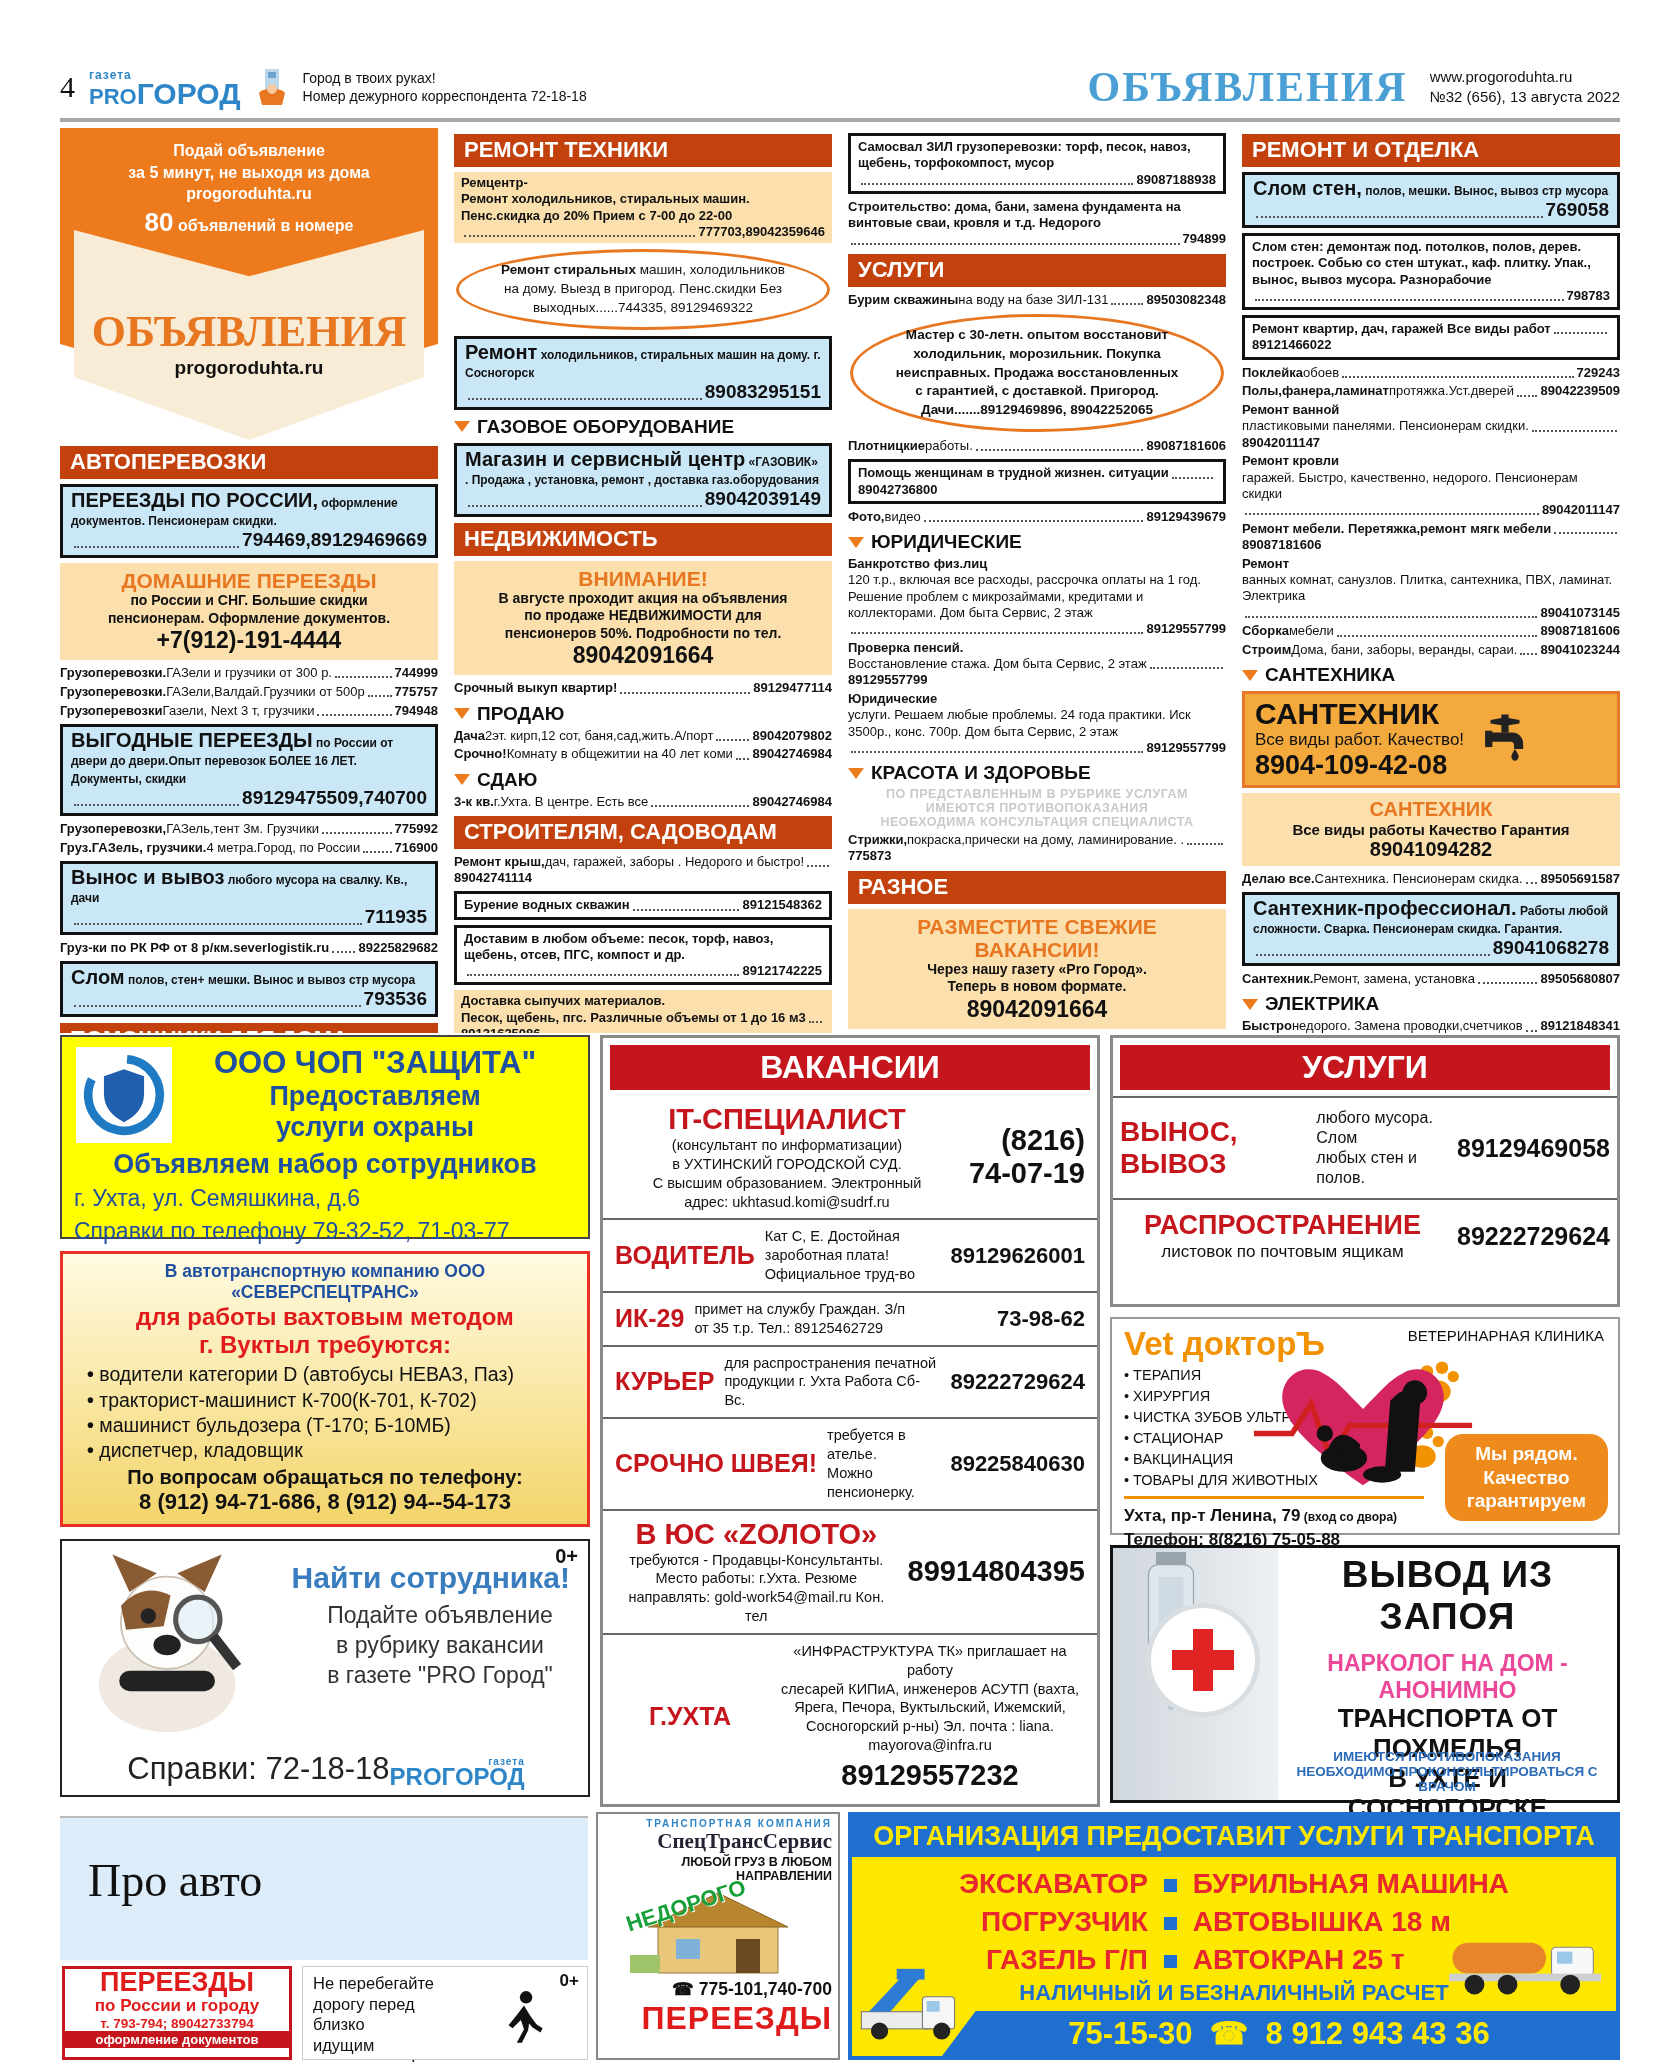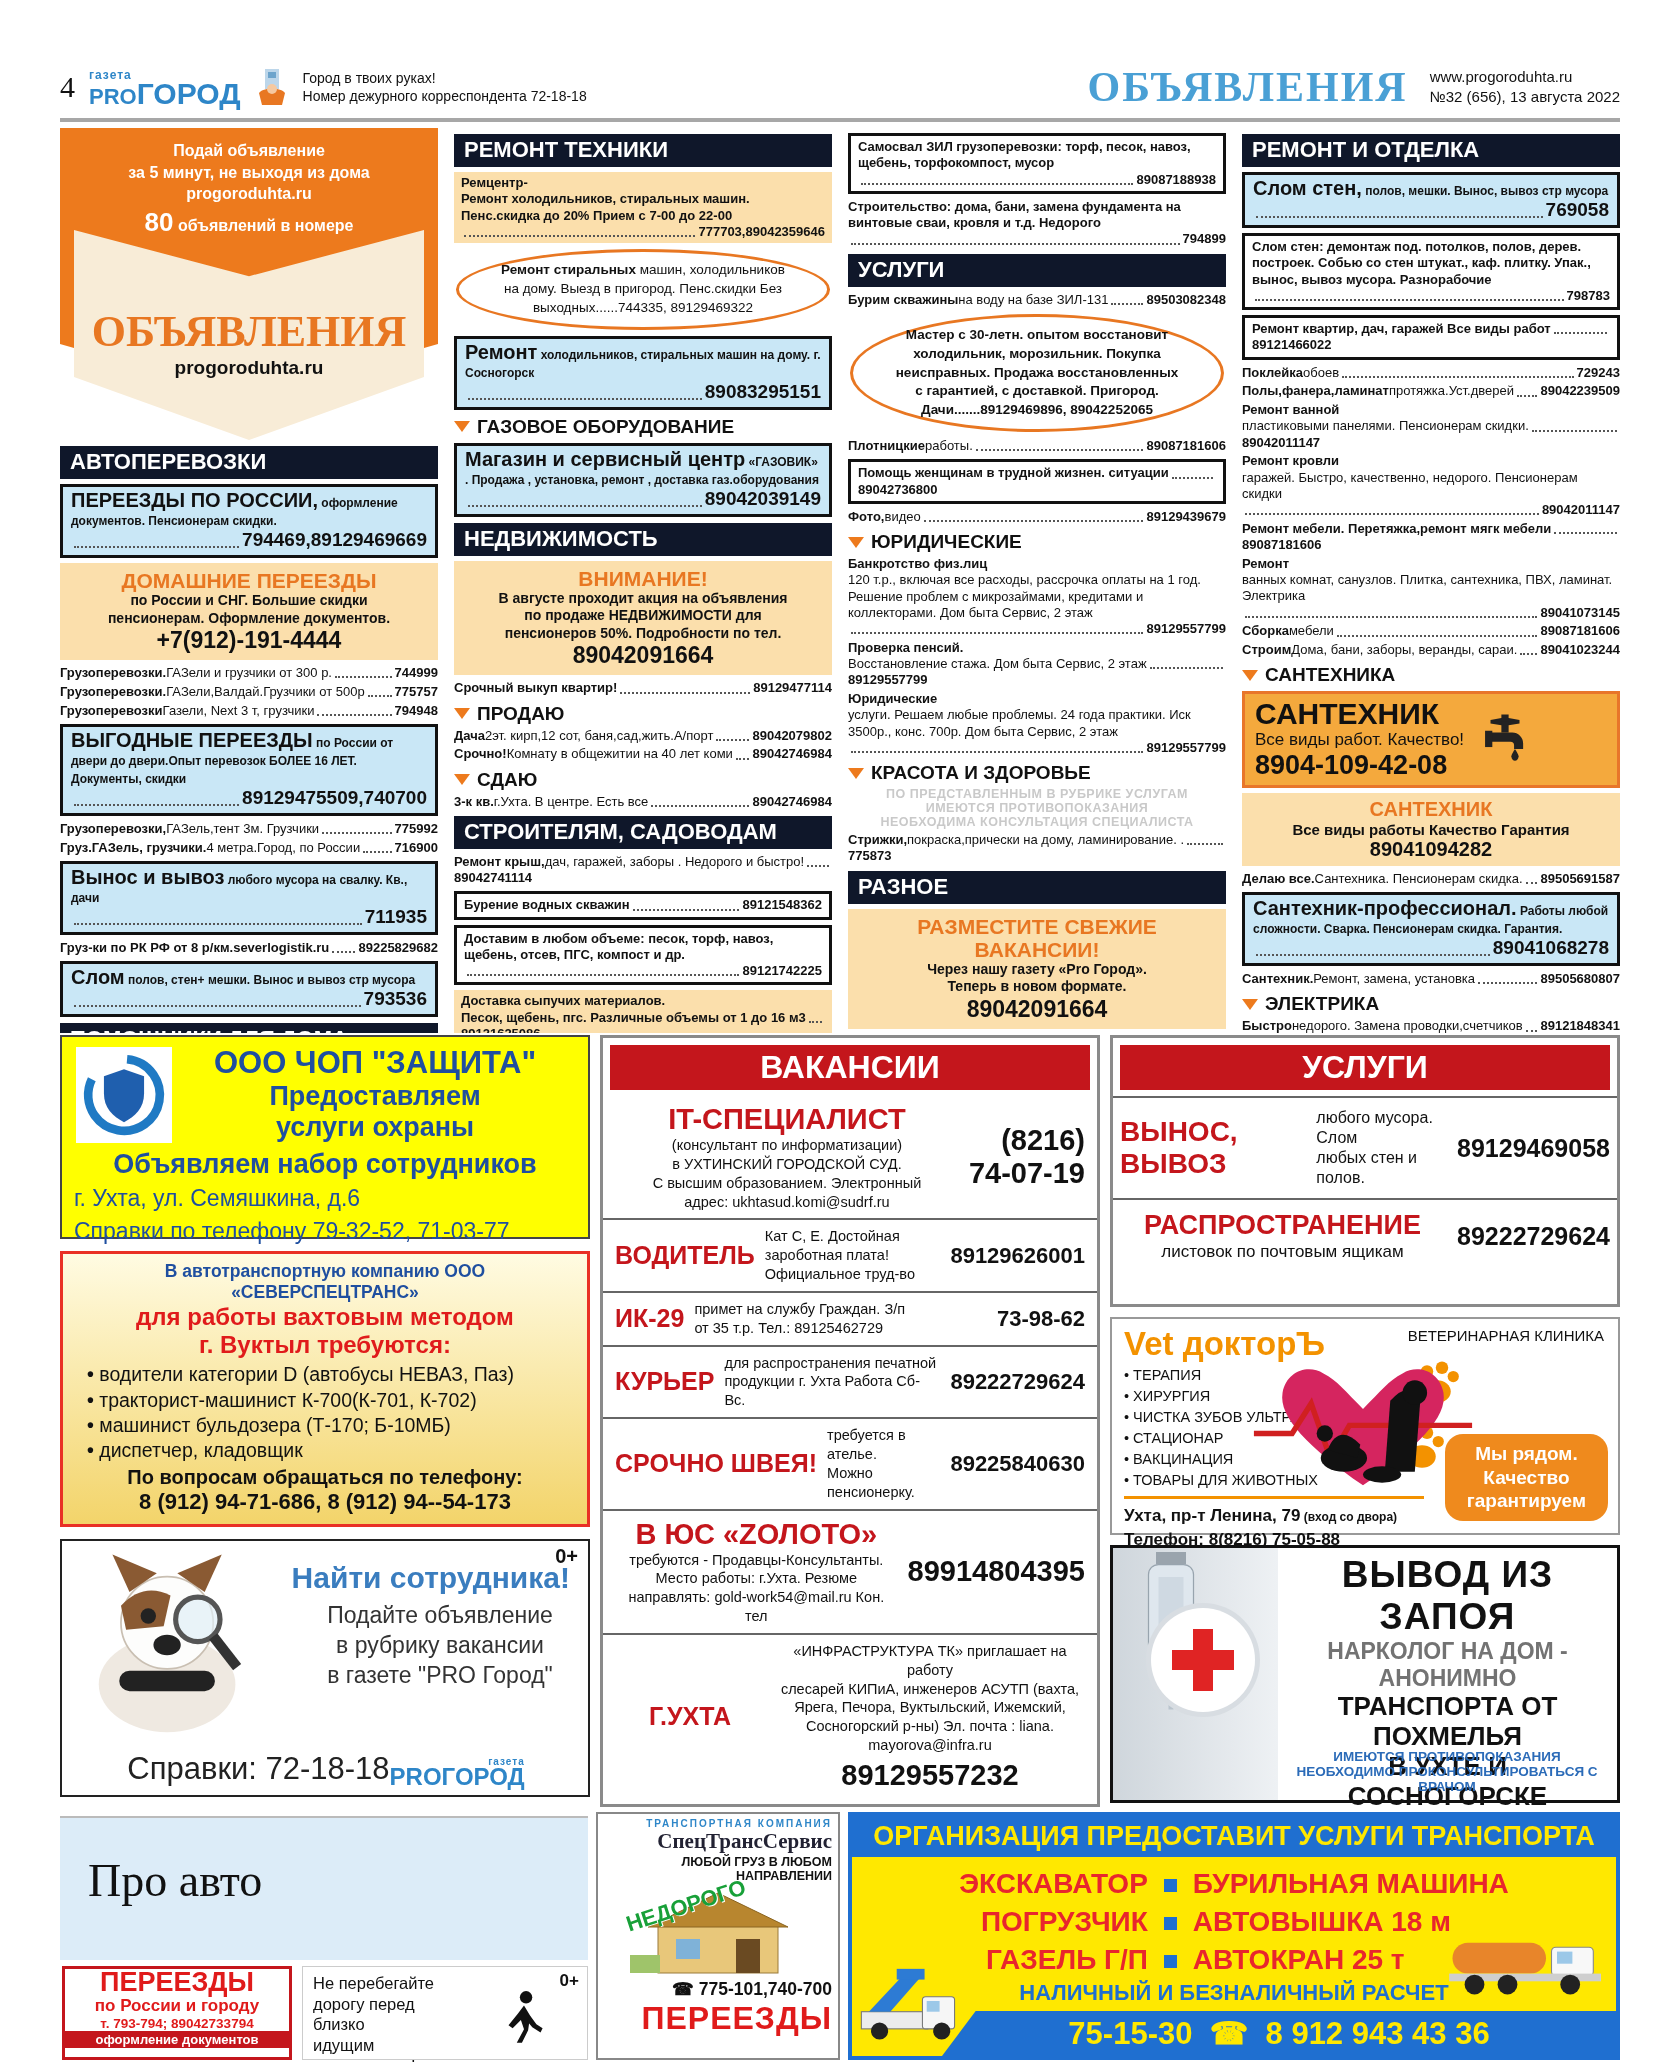--- a/index.html
+++ b/index.html
@@ -15,21 +15,21 @@
 .logo-city{font-size:30px}
 .hdr-house{width:34px;height:40px}
 .tagline{font-size:14px;line-height:1.3}
 .hdr-right{margin-left:auto;display:flex;align-items:center;gap:22px}
 .hdr-obyav{font-family:"Liberation Serif",serif;font-weight:bold;font-size:42px;color:#4aa0d5;letter-spacing:2px}
 .hdr-meta{font-size:15px;text-align:left;line-height:1.35}
 #hdr-rule{position:absolute;left:60px;top:118px;width:1560px;border-bottom:4px solid #a7a7a7}
 
 #classifieds{position:absolute;left:60px;top:128px;width:1560px;height:905px;display:grid;grid-template-columns:repeat(4,1fr);gap:16px;overflow:hidden}
 .col{overflow:hidden}
-.sec-hdr{background:#0f172a;color:#fff;font-weight:bold;font-size:22px;padding:3px 10px 4px;margin:6px 0 5px}
+.sec-hdr{background:#c2410c;color:#fff;font-weight:bold;font-size:22px;padding:3px 10px 4px;margin:6px 0 5px}
 .sub-hdr{display:flex;align-items:center;gap:7px;font-weight:bold;font-size:19px;margin:6px 0 3px}
 .tri{width:0;height:0;border-left:8px solid transparent;border-right:8px solid transparent;border-top:11px solid #ed7a1d}
 .cl-line{display:flex;flex-wrap:wrap;align-items:flex-end;font-size:13px;line-height:1.25;margin:2.5px 0}
 .cl-dots{flex:1 1 10px;border-bottom:2px dotted #555;margin:0 3px 3px;min-width:8px}
 .cl-ph{white-space:nowrap}
 .cream{background:#fbdfac;padding:3px 7px;margin:4px 0;font-weight:bold}
 .boxw{border:3px solid #111;padding:3px 7px;margin:5px 0;font-weight:bold}
 .boxblue{background:#c9e7f6;border:3px solid #111;padding:3px 8px 4px;margin:5px 0}
 .bb-lead{font-size:20px;font-weight:bold;line-height:1.05}
 .bb-sub{font-size:12px;font-weight:bold}
@@ -124,21 +124,21 @@
 .vet-badge{position:absolute;right:10px;bottom:12px;background:#ef8a1d;color:#fff;font-weight:bold;font-size:19px;text-align:center;border-radius:18px;padding:8px 22px;line-height:1.25}
 
 .zapoy{border:3px solid #111;background:#fff;height:258px;box-sizing:border-box;position:relative;display:flex}
 .zp-img{flex:0 0 165px;background:linear-gradient(90deg,#cfd6dc,#eef1f4);position:relative}
 .zp-oval{position:absolute;left:38px;top:60px;width:104px;height:104px;background:#fff;border-radius:50%;box-shadow:0 0 0 5px #d8dde2;display:flex;align-items:center;justify-content:center}
 .zp-cross{position:relative;width:62px;height:62px}
 .zp-cross::before{content:"";position:absolute;left:21px;top:0;width:20px;height:62px;background:#e02424}
 .zp-cross::after{content:"";position:absolute;left:0;top:21px;width:62px;height:20px;background:#e02424}
 .zp-body{flex:1;text-align:center;padding:6px 8px 30px}
 .zp-title{font-weight:bold;font-size:37px;letter-spacing:1px}
-.zp-red1{color:#737373;font-weight:bold;font-size:23px;margin-top:0}
+.zp-red1{color:#ec4899;font-weight:bold;font-size:23px;margin-top:12px}
 .zp-b{font-weight:bold;font-size:26px;line-height:1.15}
 .zp-red2{color:#e01b1b;font-weight:bold;font-size:22px}
 .zp-phone{font-weight:bold;font-size:33px;margin-top:4px}
 .zp-disc{position:absolute;left:170px;right:6px;bottom:6px;color:#2b6bb8;font-weight:bold;font-size:13.5px;text-align:center}
 
 #botband{position:absolute;left:60px;top:1812px;width:1560px;height:250px}
 .proauto{position:absolute;left:0;top:4px;width:528px;height:142px;background:#dcecf8;border-top:2px solid #bbb}
 .proauto-title{font-family:"Liberation Serif",serif;font-size:46px;padding:36px 0 0 28px}
 .perevozy{position:absolute;left:2px;top:154px;width:230px;height:94px;border:3px solid #c4161c;box-sizing:border-box;text-align:center}
 .pv-t{color:#e01b1b;font-weight:bold;font-size:27px;line-height:1}

